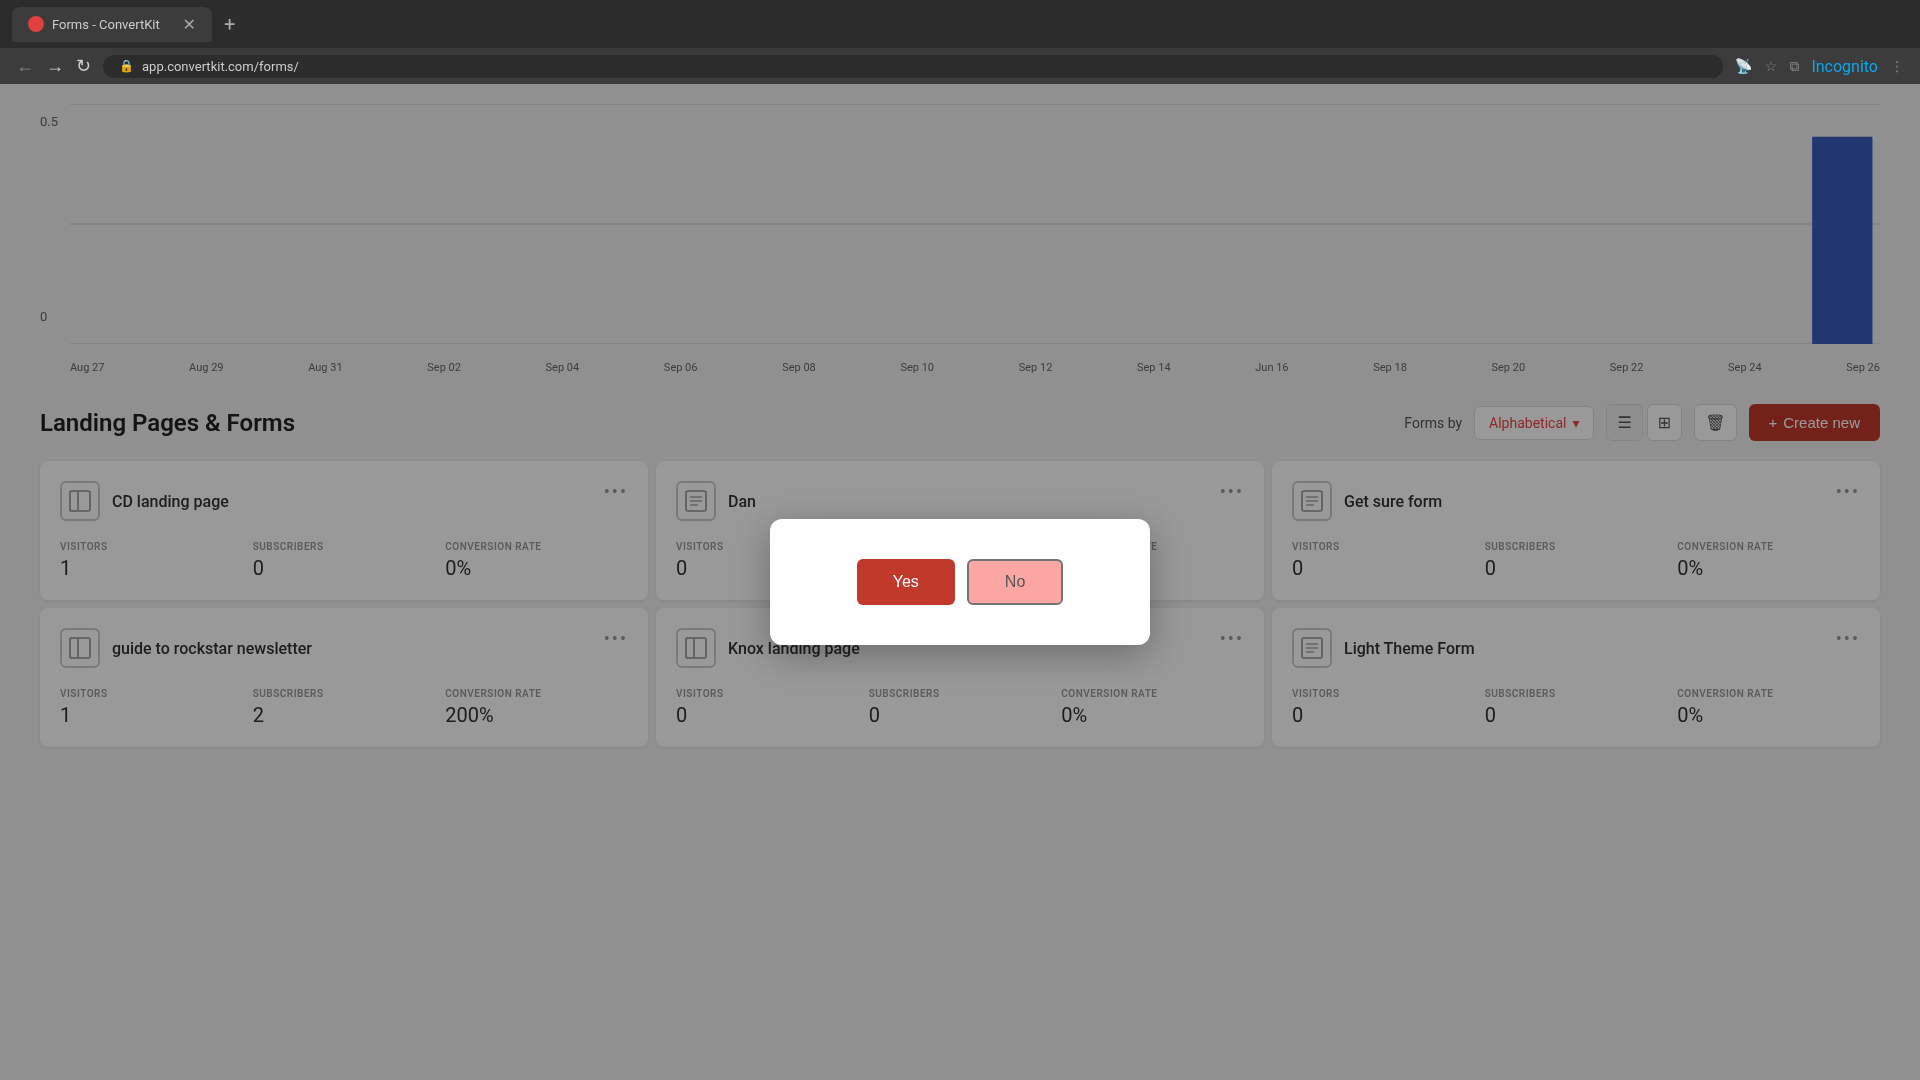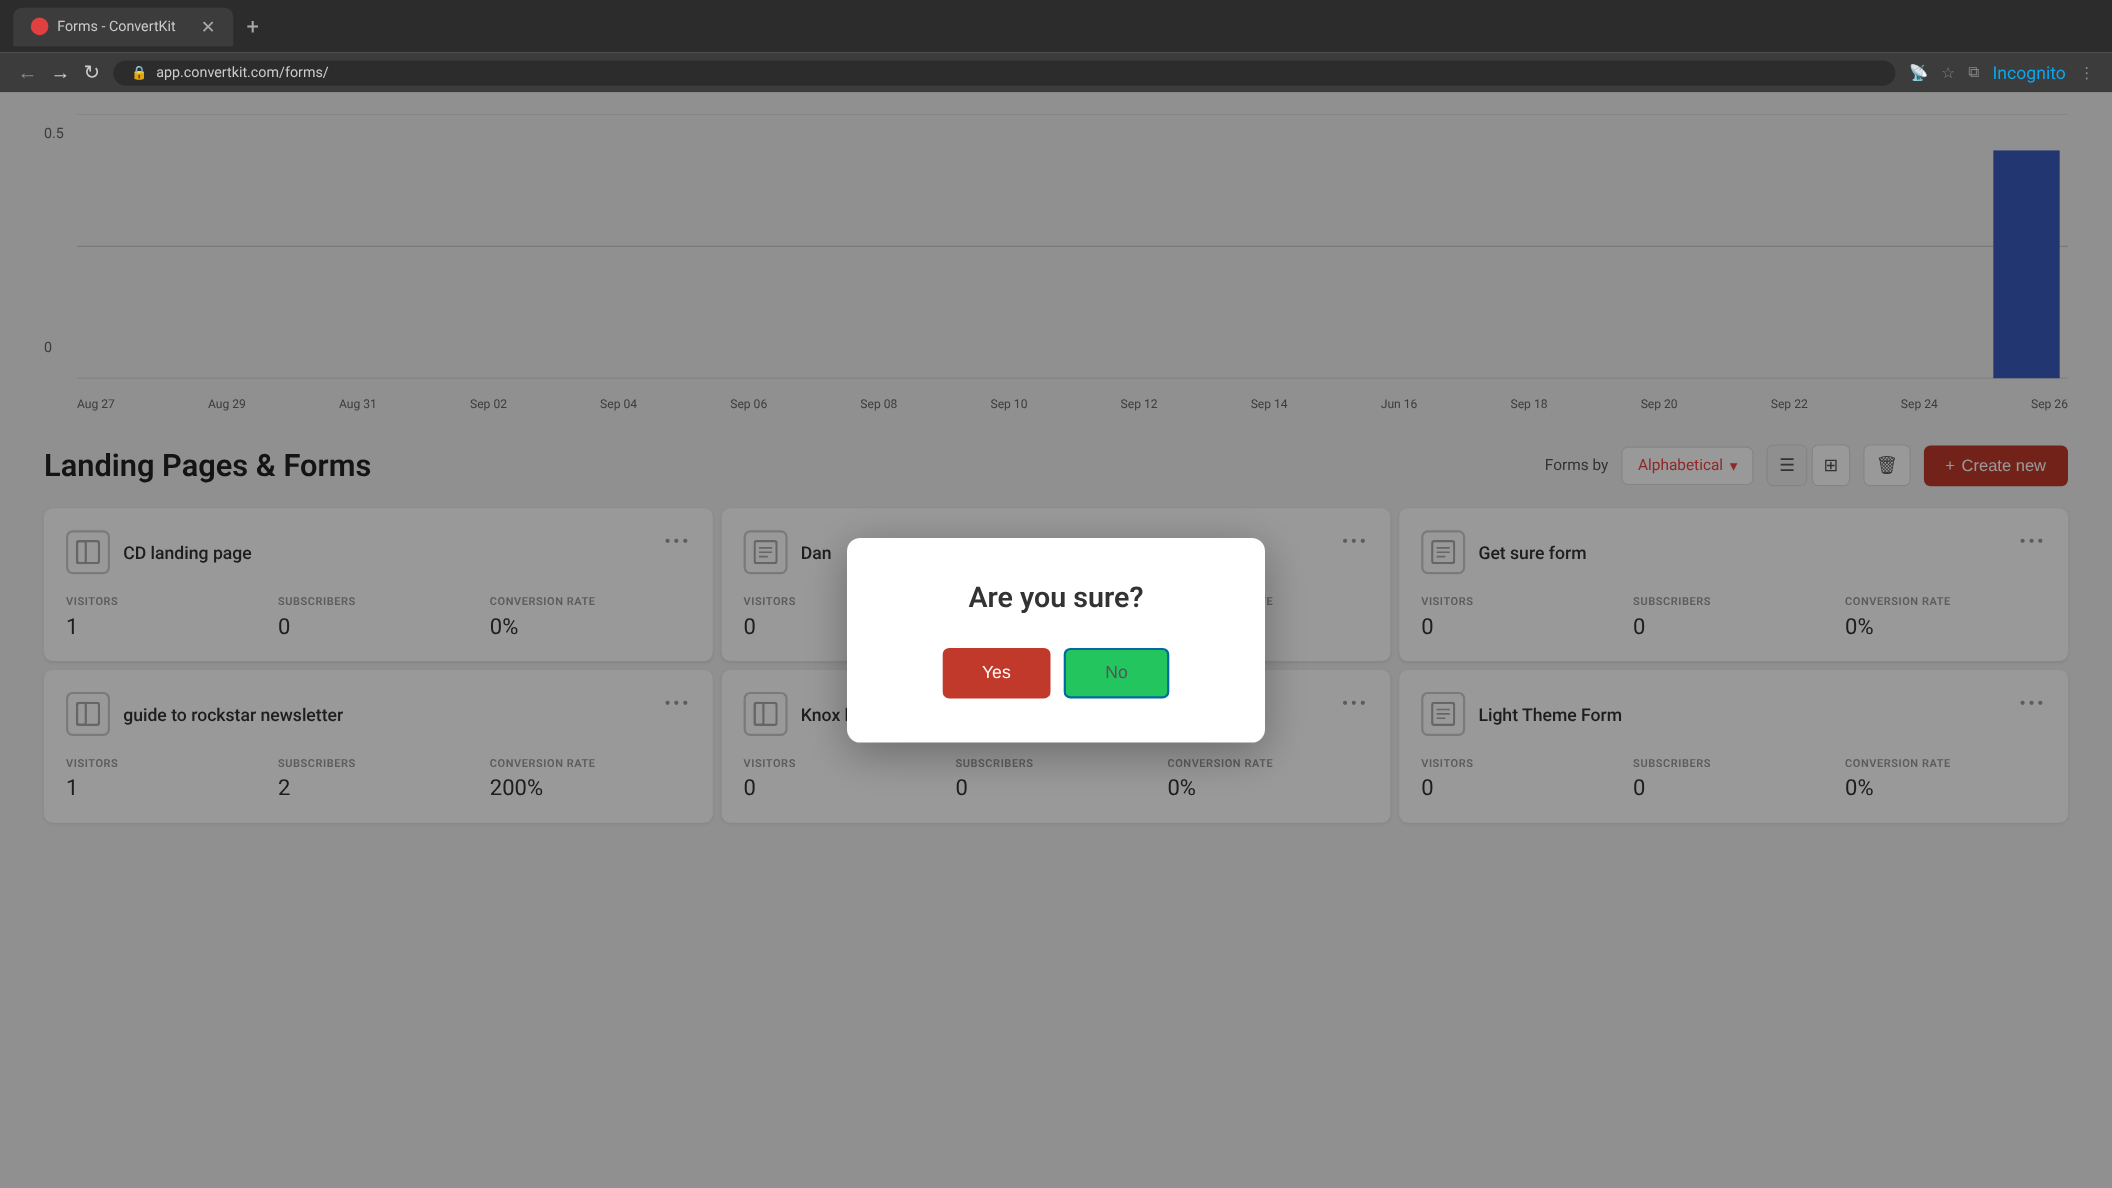--- a/index.html
+++ b/index.html
@@ -132,21 +132,21 @@
 
     
     .section-header {
       padding: 20px 40px;
       display: flex;
       align-items: center;
       justify-content: space-between;
       background: #f0f0f0;
     }
     .section-title {
-      font-size: 28px;
+      font-size: 24px;
       font-weight: 600;
       color: #222;
     }
     .section-controls {
       display: flex;
       align-items: center;
       gap: 12px;
     }
     .sort-label {
       font-size: 14px;
@@ -307,23 +307,23 @@
       background: #c0392b;
       color: white;
       border: none;
       border-radius: 6px;
       font-size: 16px;
       font-weight: 500;
       cursor: pointer;
     }
     .btn-no {
       padding: 12px 36px;
-      background: #22c55e;
+      background: #fca5a5;
       color: #555;
-      border: 2px solid #0369a1;
+      border: 2px solid #737373;
       border-radius: 6px;
       font-size: 16px;
       font-weight: 500;
       cursor: pointer;
     }
   </style>
 </head>
 <body>
 
 <div class="browser-chrome">
@@ -586,21 +586,20 @@
           <div class="stat-label">CONVERSION RATE</div>
           <div class="stat-value">0%</div>
         </div>
       </div>
     </div>
 
   </div>
 
   <div class="overlay">
     <div class="modal">
-      <div class="modal-title">Are you sure?</div>
       <div class="modal-buttons">
         <button class="btn-yes">Yes</button>
         <button class="btn-no">No</button>
       </div>
     </div>
   </div>
 
 </div>
 
 </body></html>

